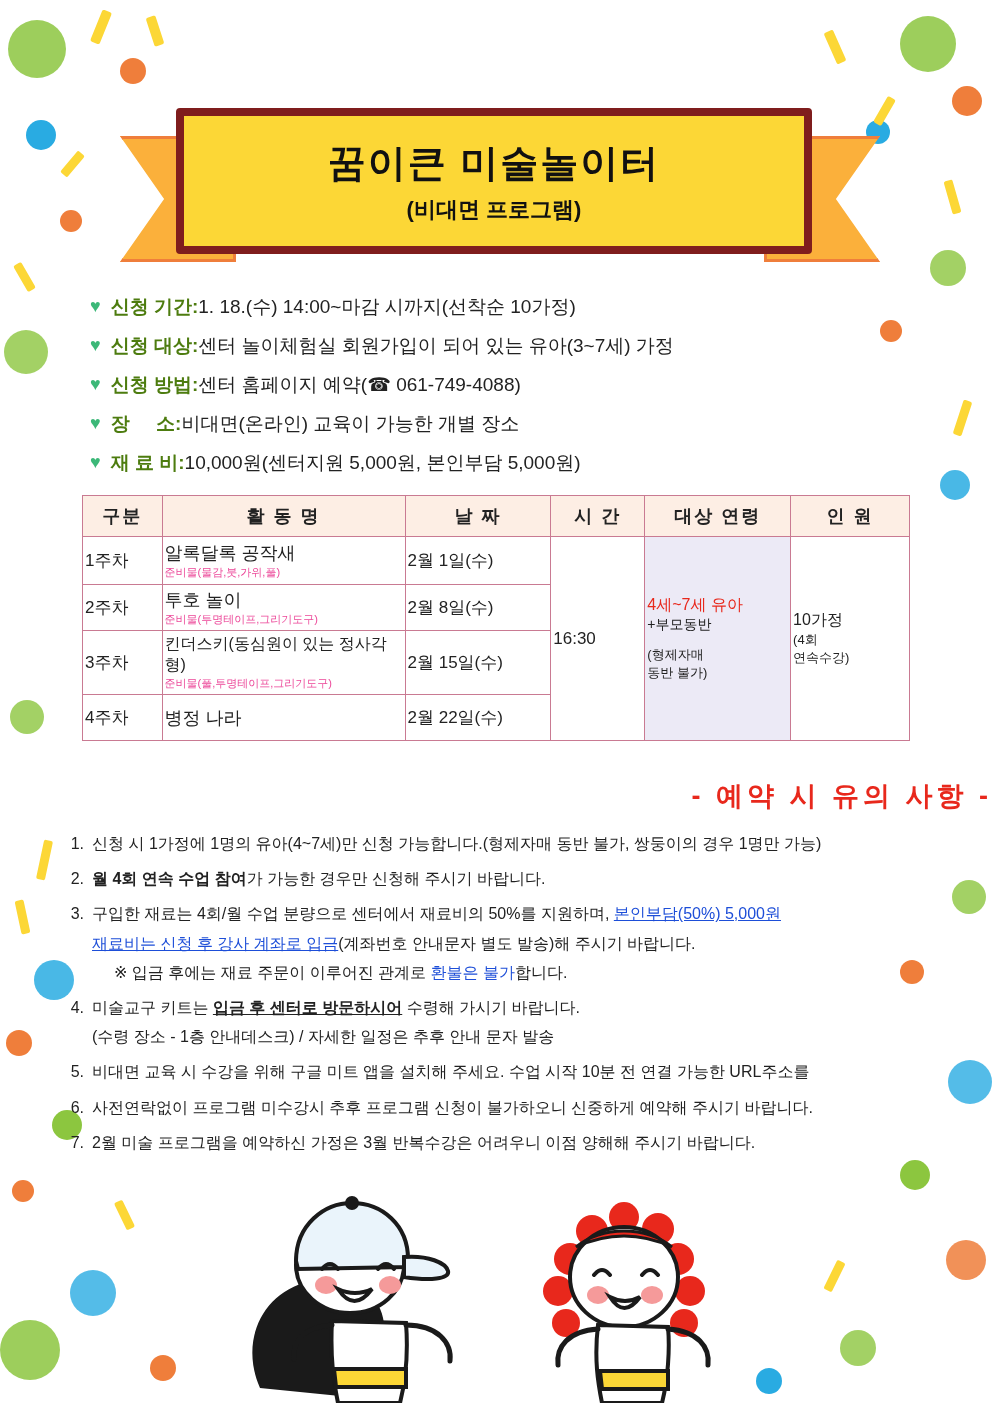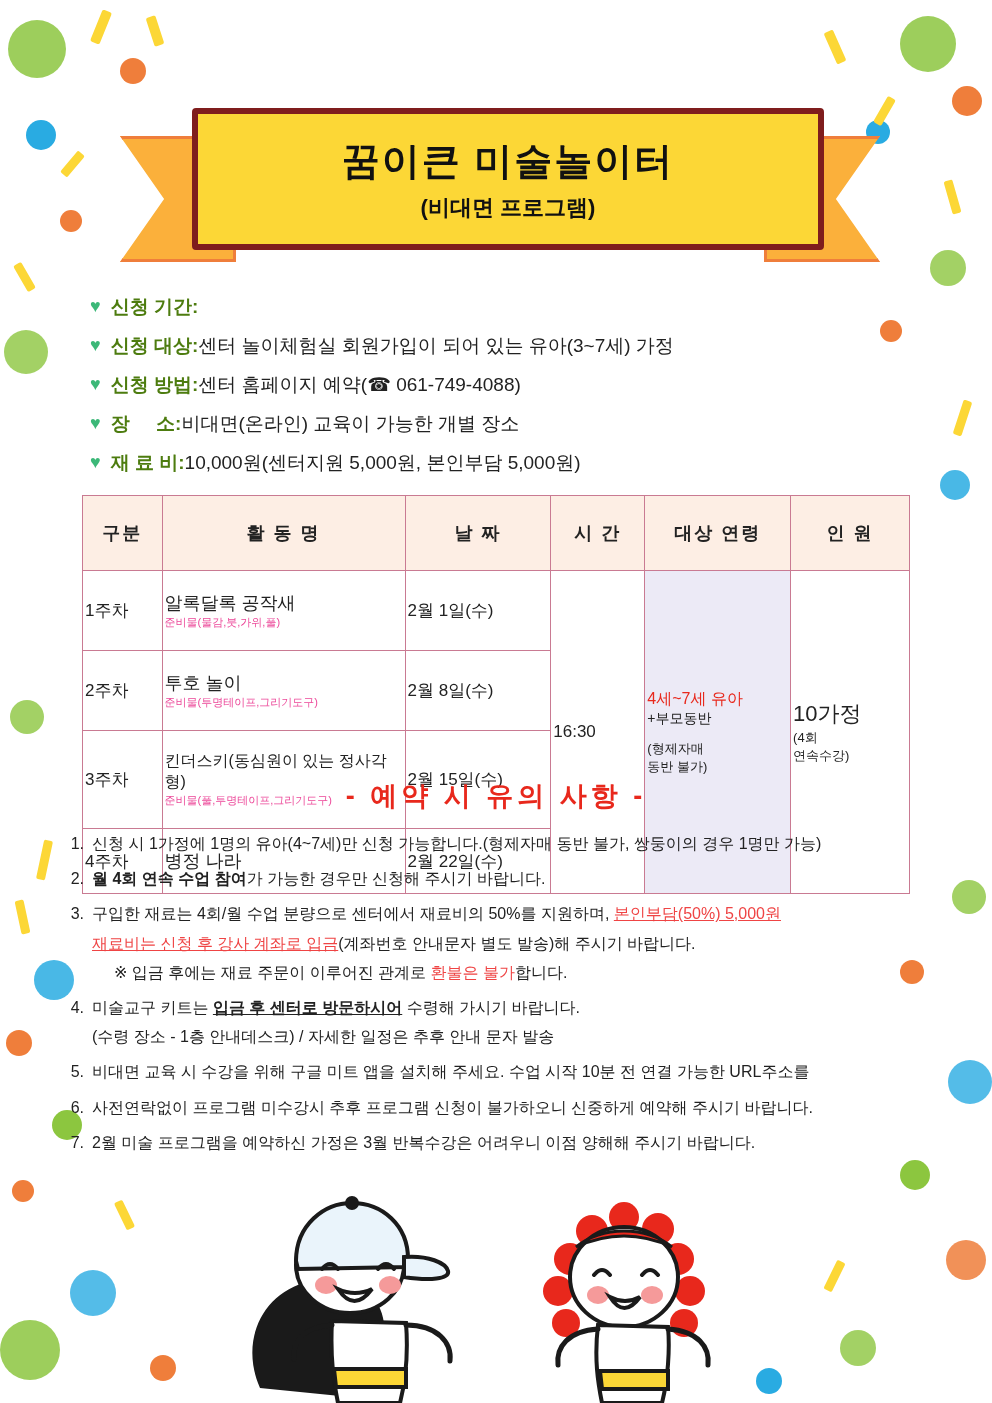--- a/index.html
+++ b/index.html
@@ -14,63 +14,63 @@
 
   
   .banner-wrap{position:absolute;top:78px;left:120px;width:760px;height:200px;}
   .ribbon-left,.ribbon-right{
     position:absolute;top:58px;width:110px;height:120px;background:#fbb03b;
     border:3px solid #ef7e3b;
   }
   .ribbon-left{left:0;clip-path:polygon(0 0,100% 0,100% 100%,0 100%,38% 50%);}
   .ribbon-right{right:0;clip-path:polygon(0 0,100% 0,62% 50%,100% 100%,0 100%);}
   .banner{
-    position:absolute;left:72px;top:30px;width:620px;height:130px;
-    background:#fcd736;border:6px solid #7f1d1d;border-radius:4px;
+    position:absolute;left:56px;top:30px;width:620px;height:130px;
+    background:#fcd736;border:8px solid #7f1d1d;border-radius:4px;
     display:flex;flex-direction:column;align-items:center;justify-content:center;
   }
   .banner-title{font-size:38px;font-weight:bold;color:#111;letter-spacing:2px;}
   .banner-sub{font-size:22px;font-weight:bold;color:#111;margin-top:6px;}
 
   
   .info{position:absolute;top:294px;left:90px;width:830px;}
   .info-row{display:flex;align-items:flex-start;margin-bottom:13px;font-size:19px;color:#222;}
   .heart{color:#3cb878;font-size:18px;margin-right:10px;line-height:1.4;}
   .info-label{color:#4d7c0f;font-weight:bold;white-space:pre;}
   .info-val{color:#222;}
 
   
   .tbl{position:absolute;top:495px;left:82px;width:828px;border-collapse:collapse;}
-  .tbl td,.tbl th{border:1px solid #c97a92;font-size:17px;color:#222;padding:20px 2px;}
+  .tbl td,.tbl th{border:1px solid #c97a92;font-size:17px;color:#222;padding:3px 2px;}
   .tbl thead th{background:#fdeee4;font-weight:bold;font-size:18px;letter-spacing:2px;height:34px;}
   .c-week{width:72px;font-size:15px;}
   .c-act{width:230px;}
   .c-date{width:136px;font-size:17px;}
   .c-time{width:86px;font-size:17px;}
   .c-age{width:136px;background:#eceaf6;}
   .c-num{width:110px;font-size:16px;}
   .act-title{font-size:18px;}
   .act-sub{font-size:11px;color:#ec4899;}
   .age-main{color:#e8281c;font-size:16px;}
   .age-sub{font-size:14px;color:#222;}
   .age-note{font-size:13px;color:#222;}
-  .num-main{font-size:22px;}
+  .num-main{font-size:16px;}
   .num-sub{font-size:13px;}
 
   
   .notice-title{
-    position:absolute;top:778px;left:0;width:992px;text-align:center;
+    position:absolute;top:778px;left:0;width:992px;text-align:right;
     font-size:27px;font-weight:bold;color:#e8281c;letter-spacing:4px;
   }
   .notes{position:absolute;top:832px;left:60px;width:880px;}
   .note{display:flex;font-size:16px;color:#222;margin-bottom:12px;line-height:1.45;}
   .note-no{width:24px;flex:0 0 24px;text-align:right;margin-right:8px;}
   .note-body{flex:1;}
   .sub-line{display:block;margin-top:6px;}
-  .red{color:#ef4444;}
+  .red{color:#1d4ed8;}
   .u{text-decoration:underline;}
   .b{font-weight:bold;}
 
   
   .chars{position:absolute;bottom:0;left:200px;width:560px;height:230px;}
 </style>
 </head>
 <body>
 
 <div>
@@ -120,20 +120,21 @@
   <div class="banner">
     <div class="banner-title">꿈이큰 미술놀이터</div>
     <div class="banner-sub">(비대면 프로그램)</div>
   </div>
 </div>
 
 <div class="info">
   <div class="info-row">
     <span class="heart">♥</span>
     <span class="info-label">신청 기간:</span>
+    <span class="info-val">1. 18.(수) 14:00~마감 시까지(선착순 10가정)</span>
   </div>
   <div class="info-row">
     <span class="heart">♥</span>
     <span class="info-label">신청 대상:</span>
     <span class="info-val">센터 놀이체험실 회원가입이 되어 있는 유아(3~7세) 가정</span>
   </div>
   <div class="info-row">
     <span class="heart">♥</span>
     <span class="info-label">신청 방법:</span>
     <span class="info-val">센터 홈페이지 예약(☎ 061-749-4088)</span>

